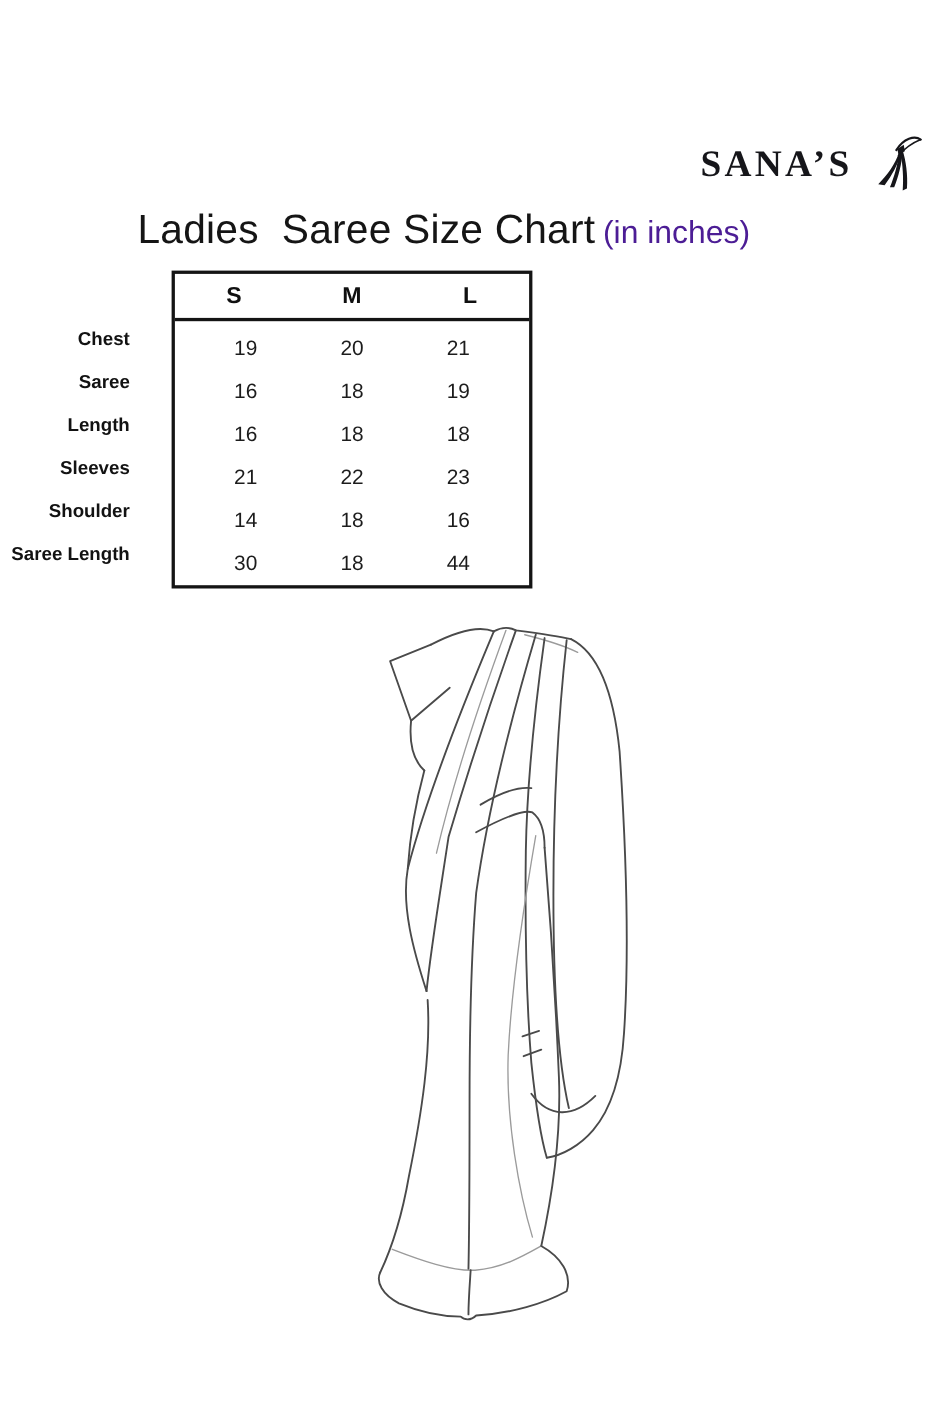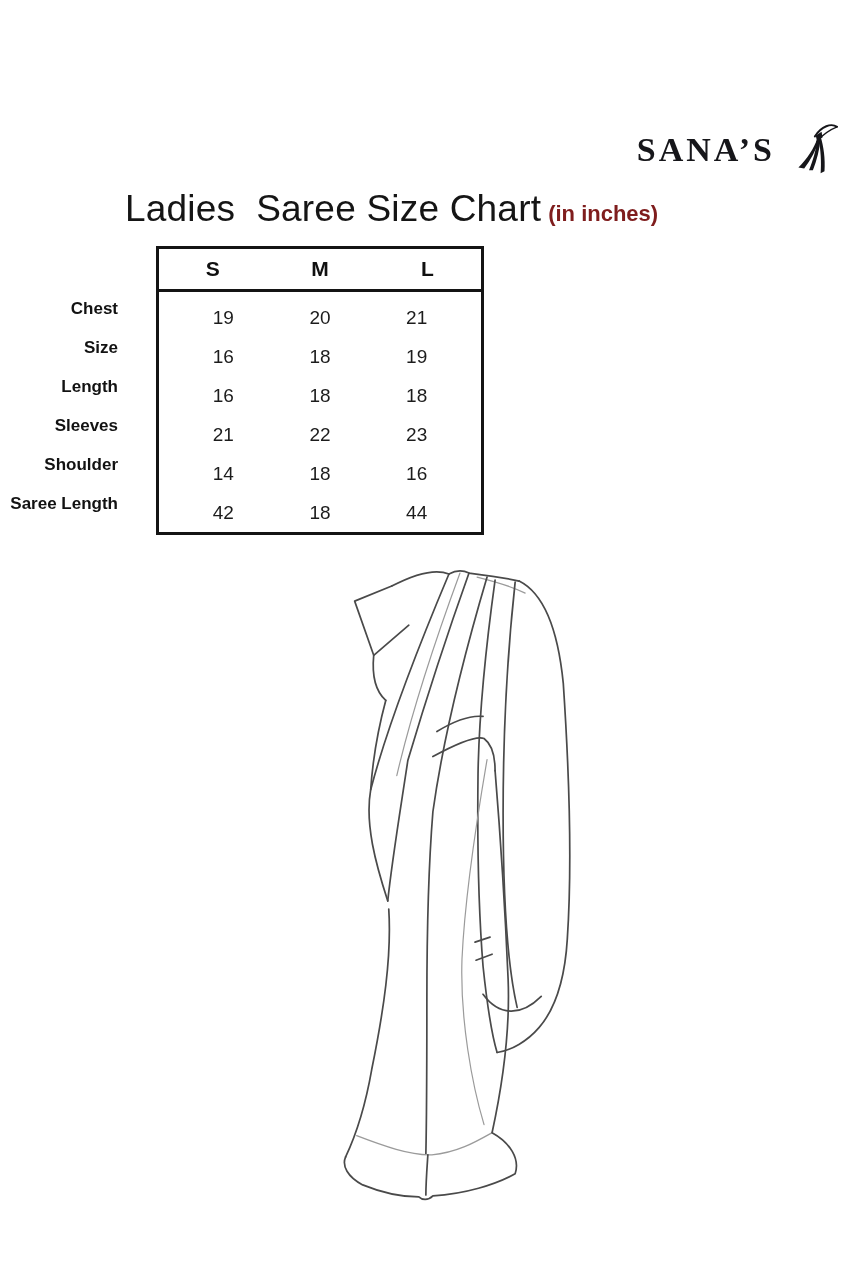--- a/index.html
+++ b/index.html
@@ -42,23 +42,23 @@
     align-items: baseline;
     white-space: pre;
   }
   .title-main {
     font-size: 37px;
     font-weight: 500;
     color: #151515;
     letter-spacing: 0.2px;
   }
   .title-note {
-    font-size: 22px;
-    font-weight: 700;
-    color: #7f1d1d;
+    font-size: 29px;
+    font-weight: 400;
+    color: #4c1d95;
     margin-left: 7px;
   }
 
   
   .labels-col {
     position: absolute;
     left: 8px;
     top: 294px;
     width: 110px;
   }
@@ -137,21 +137,21 @@
     </span>
   </div>
 
   <div class="title-row">
     <span class="title-main">Ladies  Saree Size Chart</span>
     <span class="title-note">(in inches)</span>
   </div>
 
   <div class="labels-col">
     <div class="label-row">Chest</div>
-    <div class="label-row">Size</div>
+    <div class="label-row">Saree</div>
     <div class="label-row">Length</div>
     <div class="label-row">Sleeves</div>
     <div class="label-row">Shoulder</div>
     <div class="label-row">Saree Length</div>
   </div>
 
   <div class="size-table">
     <div class="thead">
       <div class="th">S</div>
       <div class="th">M</div>
@@ -177,21 +177,21 @@
         <div class="td">21</div>
         <div class="td">22</div>
         <div class="td">23</div>
       </div>
       <div class="tr">
         <div class="td">14</div>
         <div class="td">18</div>
         <div class="td">16</div>
       </div>
       <div class="tr">
-        <div class="td">42</div>
+        <div class="td">30</div>
         <div class="td">18</div>
         <div class="td">44</div>
       </div>
     </div>
   </div>
 
   <div class="sketch">
     <svg viewBox="0 0 280 660" fill="none" xmlns="http://www.w3.org/2000/svg" stroke="#4a4a4a" stroke-width="1.7" stroke-linecap="round" stroke-linejoin="round">
 
       <path d="M63 23 L26 38 L45 92 L80 62"></path>

